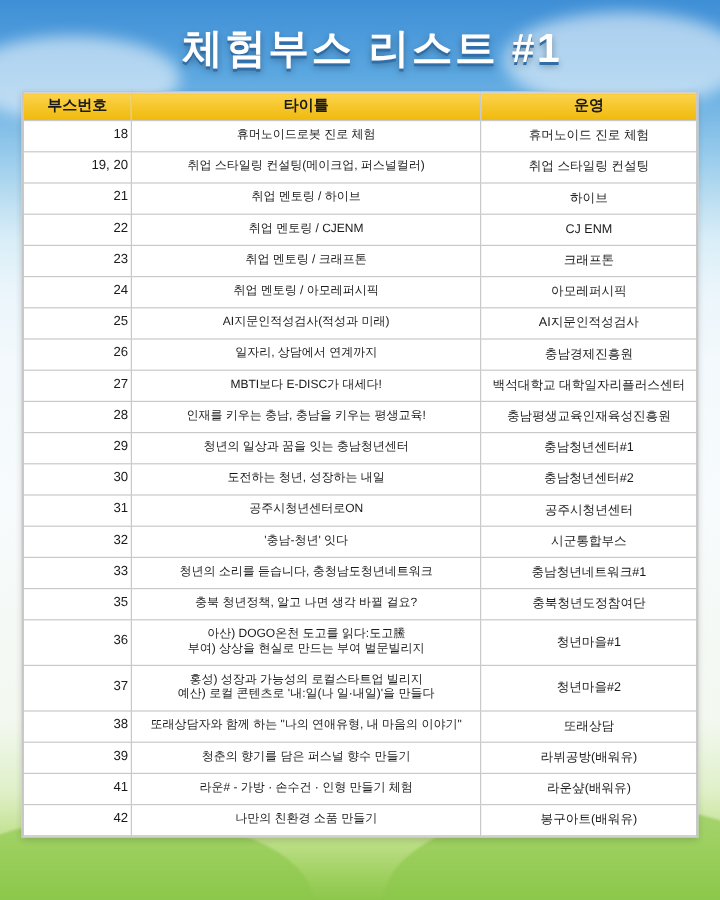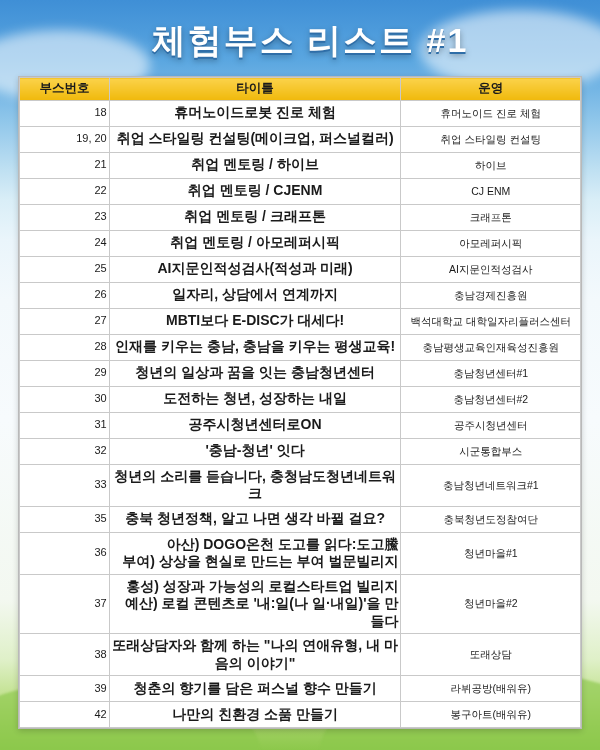--- a/index.html
+++ b/index.html
@@ -75,25 +75,25 @@
     font-weight: bold;
     font-size: 12.5px;
     height: 16px;
     color: #1a1a1a;
   }
   col.c-no { width: 16%; }
   col.c-title { width: 52%; }
   col.c-org { width: 32%; }
 
   td.no { font-size: 11px; text-align: right; }
-  td.ttl { font-size: 14px; font-weight: bold; }
+  td.ttl { font-size: 10px; }
   td.org { font-size: 10.5px; }
   tbody tr { height: 26px; }
   tbody tr.tall { height: 38px; }
-  .sub { display: block; text-align: right; }
+  .sub { display: block; }
 </style>
 </head>
 <body>
 
 <div class="page">
   <div class="cloud" style="left:-30px; top:30px; width:180px; height:70px;"></div>
   <div class="cloud" style="right:-20px; top:10px; width:200px; height:80px;"></div>
   <div class="cloud" style="left:200px; top:95px; width:240px; height:60px; opacity:0.45;"></div>
   <div class="hill" style="left:-60px; width:320px; height:70px;"></div>
   <div class="hill" style="right:-80px; width:360px; height:80px;"></div>
@@ -215,20 +215,25 @@
             <td class="no">38</td>
             <td class="ttl">또래상담자와 함께 하는 "나의 연애유형, 내 마음의 이야기"</td>
             <td class="org">또래상담</td>
           </tr>
           <tr>
             <td class="no">39</td>
             <td class="ttl">청춘의 향기를 담은 퍼스널 향수 만들기</td>
             <td class="org">라뷔공방(배워유)</td>
           </tr>
           <tr>
+            <td class="no">41</td>
+            <td class="ttl">라운# - 가방 · 손수건 · 인형 만들기 체험</td>
+            <td class="org">라운샾(배워유)</td>
+          </tr>
+          <tr>
             <td class="no">42</td>
             <td class="ttl">나만의 친환경 소품 만들기</td>
             <td class="org">봉구아트(배워유)</td>
           </tr>
         </tbody>
     </table>
   </div>
 </div>
 
 </body></html>

